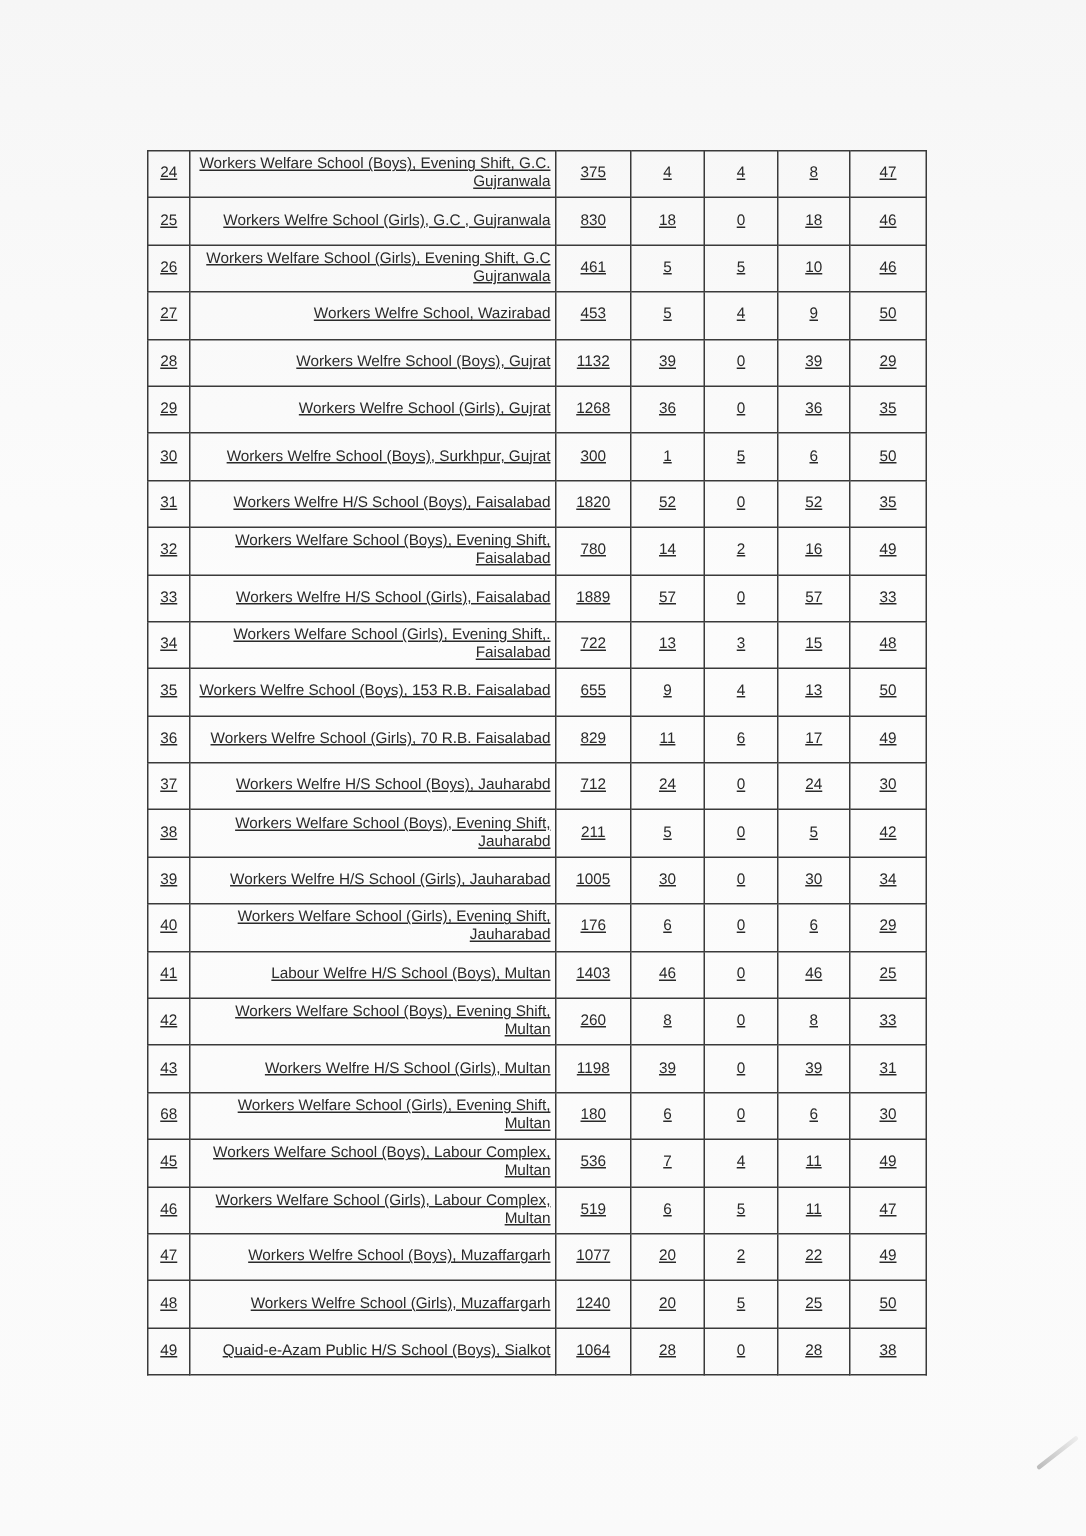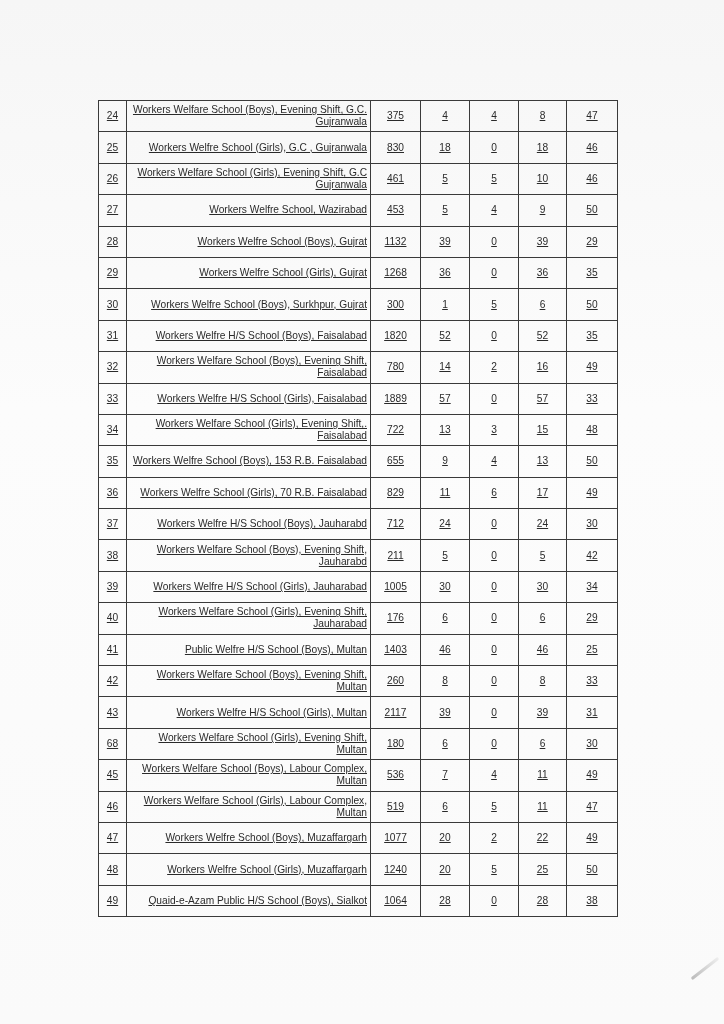--- a/index.html
+++ b/index.html
@@ -198,40 +198,40 @@
         <td class="c-sn">40</td>
         <td class="c-name">Workers Welfare School (Girls), Evening Shift, Jauharabad</td>
         <td class="c-num">176</td>
         <td class="c-num">6</td>
         <td class="c-num">0</td>
         <td class="c-num">6</td>
         <td class="c-num">29</td>
       </tr>
       <tr>
         <td class="c-sn">41</td>
-        <td class="c-name">Public Welfre H/S School (Boys), Multan</td>
+        <td class="c-name">Labour Welfre H/S School (Boys), Multan</td>
         <td class="c-num">1403</td>
         <td class="c-num">46</td>
         <td class="c-num">0</td>
         <td class="c-num">46</td>
         <td class="c-num">25</td>
       </tr>
       <tr>
         <td class="c-sn">42</td>
         <td class="c-name">Workers Welfare School (Boys), Evening Shift, Multan</td>
         <td class="c-num">260</td>
         <td class="c-num">8</td>
         <td class="c-num">0</td>
         <td class="c-num">8</td>
         <td class="c-num">33</td>
       </tr>
       <tr>
         <td class="c-sn">43</td>
         <td class="c-name">Workers Welfre H/S School (Girls), Multan</td>
-        <td class="c-num">2117</td>
+        <td class="c-num">1198</td>
         <td class="c-num">39</td>
         <td class="c-num">0</td>
         <td class="c-num">39</td>
         <td class="c-num">31</td>
       </tr>
       <tr>
         <td class="c-sn">68</td>
         <td class="c-name">Workers Welfare School (Girls), Evening Shift, Multan</td>
         <td class="c-num">180</td>
         <td class="c-num">6</td>

